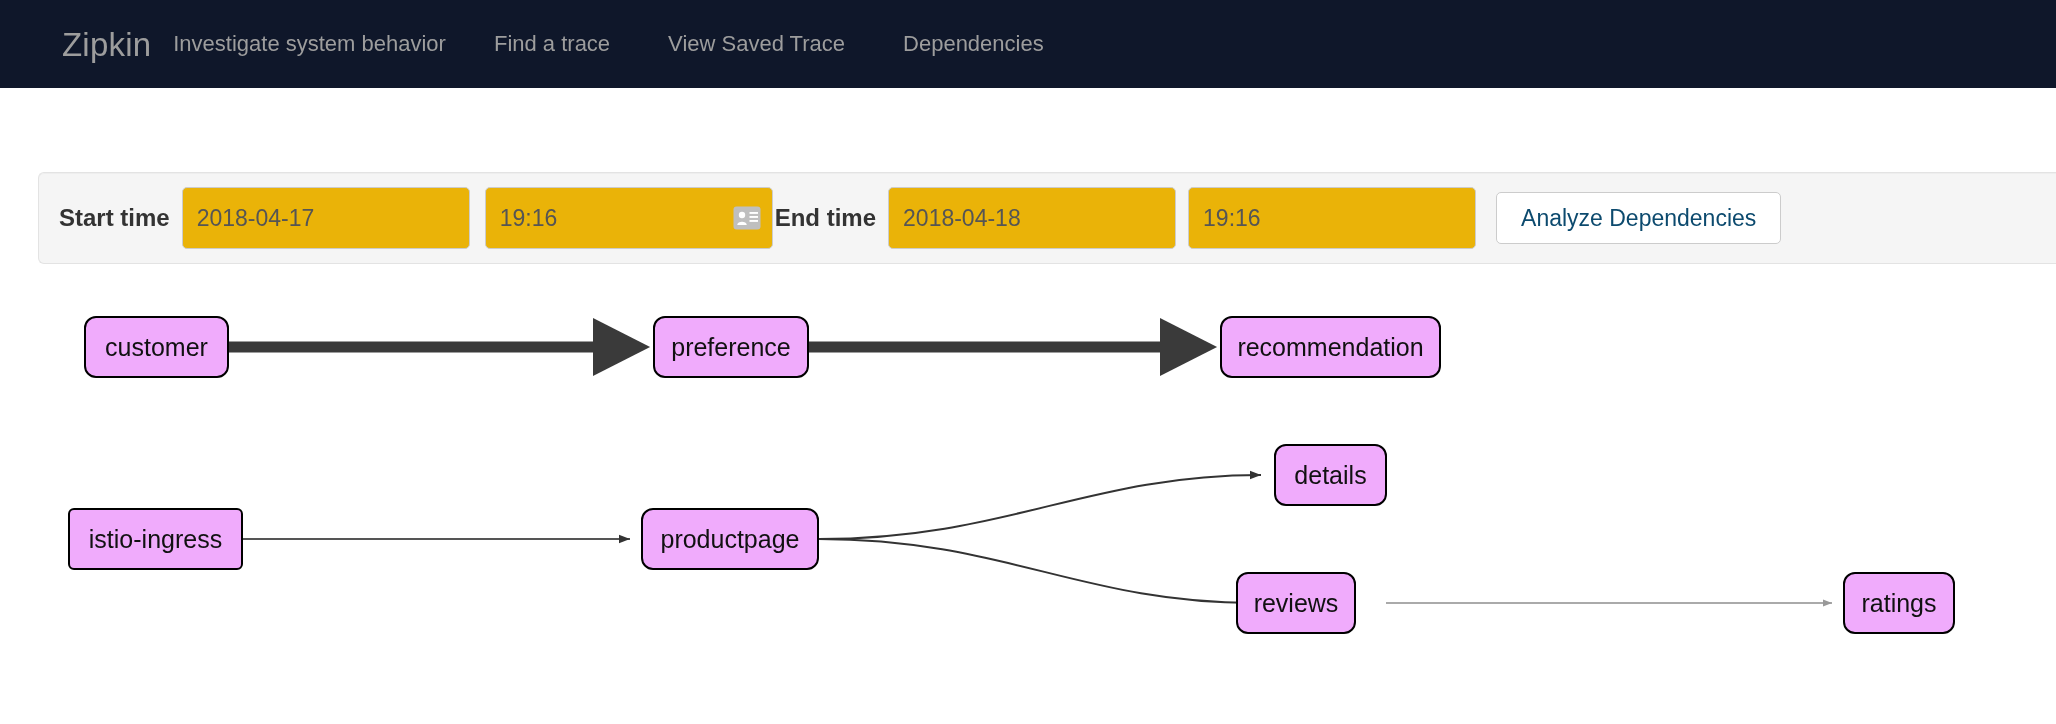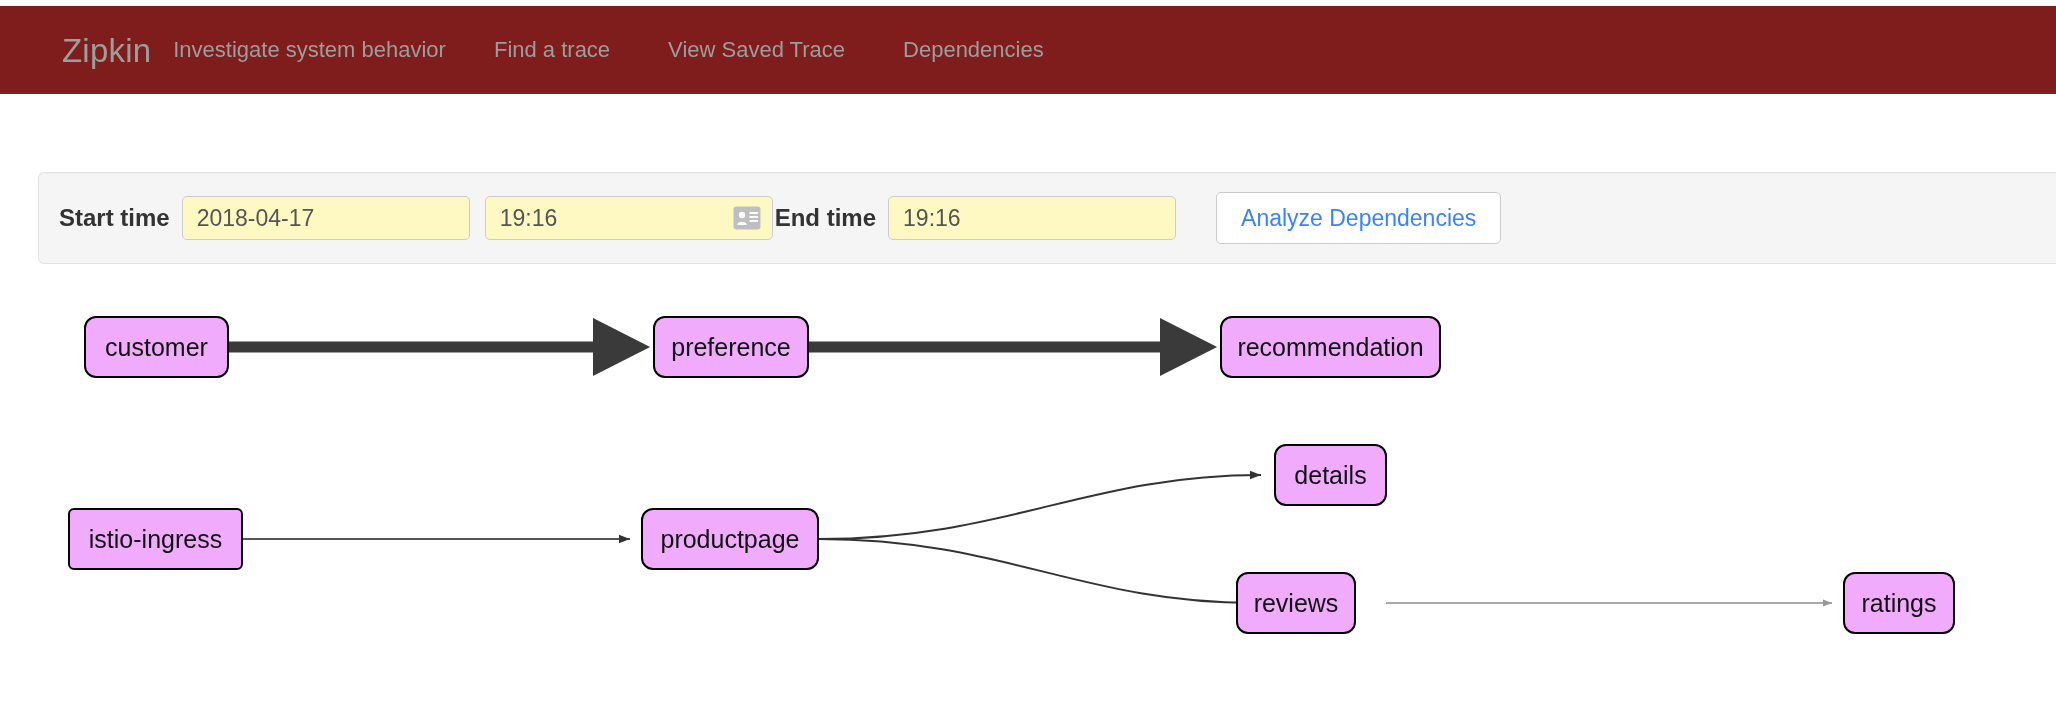--- a/index.html
+++ b/index.html
@@ -8,24 +8,24 @@
     width: 2056px;
     height: 724px;
     background: #ffffff;
     font-family: "Liberation Sans", sans-serif;
     overflow: hidden;
   }
 
   
   #navbar {
     position: absolute;
-    left: 0; top: 6px;
+    left: 0; top: 0;
     width: 2056px;
     height: 88px;
-    background: #7f1d1d;
+    background: #0f172a;
     display: flex;
     align-items: center;
     padding-left: 62px;
   }
 
   #brand {
     color: #9d9d9d;
     font-size: 33px;
     line-height: 1;
     letter-spacing: 0.2px;
@@ -75,24 +75,24 @@
 
   .field-label {
     font-size: 24px;
     font-weight: bold;
     color: #333333;
     white-space: nowrap;
     line-height: 1;
   }
 
   .text-input {
-    height: 44px;
+    height: 62px;
     border: 1px solid #cccccc;
     border-radius: 5px;
-    background: #fef9c3;
+    background: #eab308;
     font-family: "Liberation Sans", sans-serif;
     font-size: 23px;
     color: #555555;
     padding: 0 14px;
     outline: none;
   }
 
   #start-date-input { width: 288px; margin-left: 12px; }
   #start-time-wrap  { position: relative; margin-left: 15px; }
   #start-time-input { width: 288px; padding-right: 50px; }
@@ -105,29 +105,29 @@
     position: absolute;
     right: 12px;
     top: 50%;
     transform: translateY(-50%);
     width: 28px;
     height: 24px;
     pointer-events: none;
   }
 
   #analyze-button {
-    margin-left: 40px;
+    margin-left: 20px;
     height: 52px;
     padding: 0 24px;
     background: #ffffff;
     border: 1px solid #cccccc;
     border-radius: 5px;
     font-family: "Liberation Sans", sans-serif;
     font-size: 23px;
-    color: #3b82f6;
+    color: #0c4a6e;
     cursor: pointer;
     white-space: nowrap;
     line-height: 1;
   }
 
   
   #graph-area {
     position: absolute;
     left: 0;
     top: 280px;
@@ -184,20 +184,21 @@
       <circle cx="9" cy="9" r="3.2" fill="#ffffff"></circle>
       <path d="M4.2 19 C4.6 14.6 13.4 14.6 13.8 19 Z" fill="#ffffff"></path>
       <rect x="16.5" y="6" width="8.5" height="1.9" fill="#ffffff"></rect>
       <rect x="16.5" y="10" width="8.5" height="1.9" fill="#ffffff"></rect>
       <rect x="16.5" y="14" width="8.5" height="1.9" fill="#ffffff"></rect>
     </svg>
   </div>
 
   <span class="field-label" id="end-time-label">End time</span>
 
+  <input id="end-date-input" class="text-input" type="text" value="2018-04-18" style="">
 
   <input id="end-time-input" class="text-input" type="text" value="19:16" style="">
 
   <button id="analyze-button">Analyze Dependencies</button>
 </div>
 
 <div id="graph-area">
   <svg id="graph-svg" viewBox="0 0 2056 444">
     <defs>
       <marker id="arrow-thick" markerWidth="6" markerHeight="6" refX="3.1" refY="3" orient="auto" markerUnits="strokeWidth">

